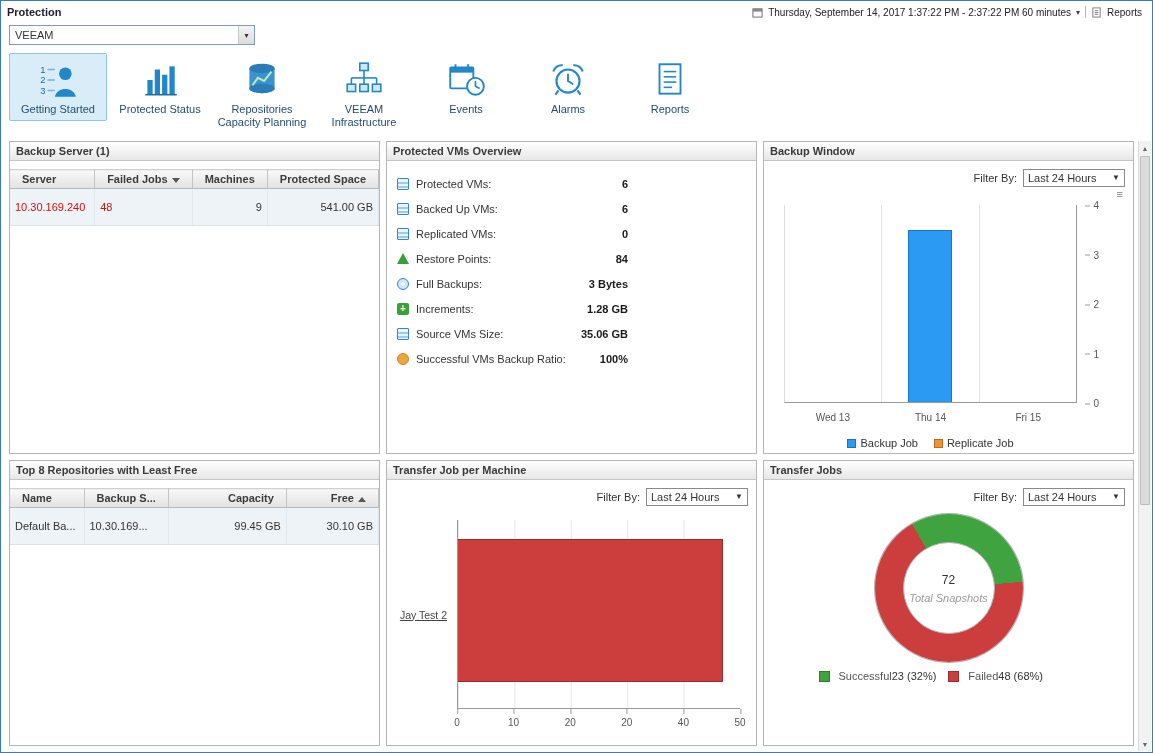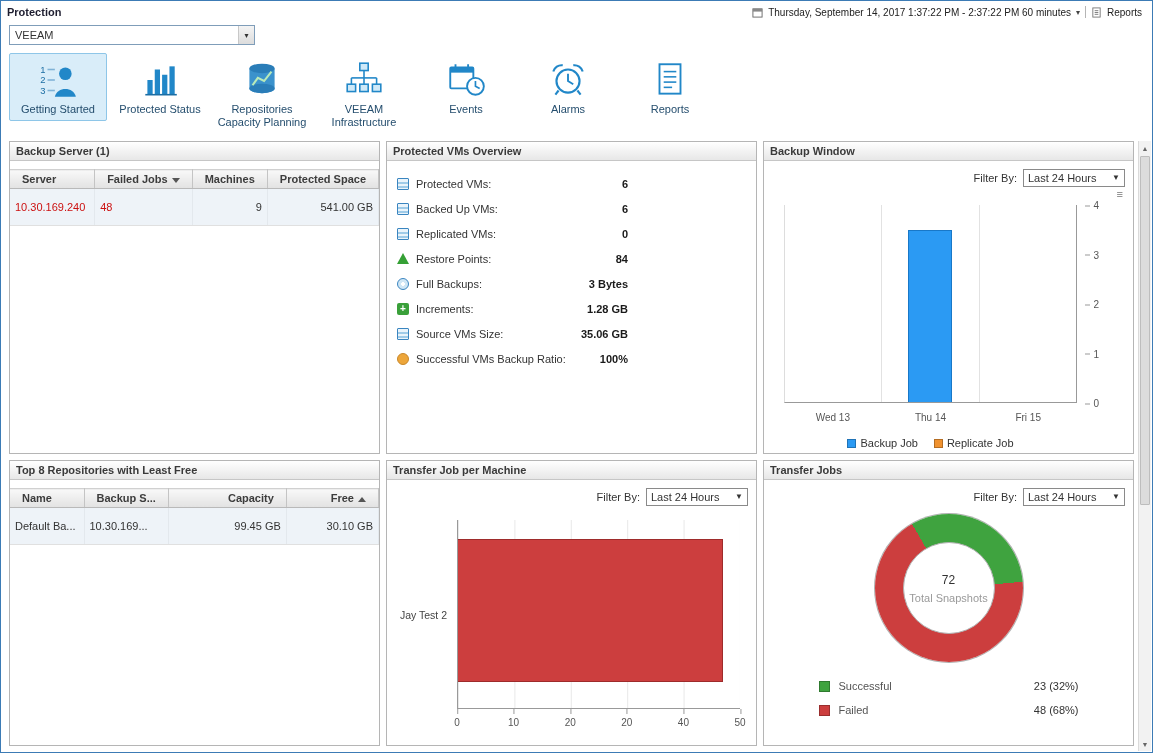--- a/index.html
+++ b/index.html
@@ -73,32 +73,32 @@
   .yt::before { content:""; position:absolute; left:-8px; top:50%; width:5px; height:1px; background:#999; }
   .bw-xlabels { position:absolute; left:12px; right:48px; bottom:26px; display:flex; }
   .bw-xlabels span { flex:1; text-align:center; color:#555; font-size:10px; }
   .bw-legend { position:absolute; left:0; right:36px; bottom:0; display:flex; justify-content:center; gap:16px; align-items:center; }
   .lg-sw { display:inline-block; width:9px; height:9px; margin-right:4px; vertical-align:-1px; border:1px solid rgba(0,0,0,.25); }
 
   
   .tj-plot { position:absolute; top:40px; left:70px; right:16px; bottom:36px; border-left:1px solid #999; border-bottom:1px solid #999;
              background-image:linear-gradient(to right,#e8e8e8 1px,transparent 1px); background-size:20% 100%; }
   .tj-bar { position:absolute; left:0; top:10%; height:76%; border:1px solid #9e2b2b; border-left:none; }
-  .tj-ylabel { position:absolute; left:0; top:40px; bottom:36px; width:66px; display:flex; align-items:center; justify-content:flex-end; padding-right:6px; color:#444; font-size:10.5px; }
+  .tj-ylabel { position:absolute; left:0; top:40px; bottom:36px; width:66px; display:flex; align-items:center; justify-content:flex-end; padding-right:6px; color:#444; font-size:10.5px;text-decoration:underline; }
   .tj-xticks { position:absolute; left:70px; right:16px; bottom:14px; height:14px; }
   .tj-xticks span { position:absolute; transform:translateX(-50%); font-size:10px; color:#555; }
   .tj-xticks span::before { content:""; position:absolute; top:-8px; left:50%; width:1px; height:5px; background:#999; }
 
   
   .donut { position:relative; width:148px; height:148px; margin:8px auto 0; }
   .donut-ring { position:absolute; inset:0; border-radius:50%; box-shadow:0 0 0 1px #b0b0b0; }
   .donut-hole { position:absolute; left:50%; top:50%; width:92px; height:92px; transform:translate(-50%,-50%); background:#fff; border-radius:50%; border:1px solid #b0b0b0; display:flex; flex-direction:column; align-items:center; justify-content:center; gap:5px; }
   .donut-value { font-size:12px; color:#333; }
-  .donut-label { font-size:11px; color:#9a9a9a; }
-  .dn-legend { margin:18px auto 0; width:260px; display:flex; flex-direction:column; gap:12px; }
+  .donut-label { font-size:11px; color:#9a9a9a;font-style:italic; }
+  .dn-legend { margin:8px auto 0; width:260px; display:flex; flex-direction:row; gap:12px; }
   .dn-row { display:flex; align-items:center; }
   .dn-row .lg-sw { width:11px; height:11px; margin-right:9px; }
   .dn-name { color:#555; }
   .dn-val { margin-left:auto; color:#333; }
 
   
   .scrollbar { position:absolute; top:140px; right:1px; bottom:1px; width:13px; background:#f2f2f2; border-left:1px solid #dadada; display:flex; flex-direction:column; }
   .sb-btn { height:14px; flex:none; display:flex; align-items:center; justify-content:center; font-size:7px; color:#666; cursor:pointer; }
   .sb-track { flex:1; position:relative; }
   .sb-thumb { position:absolute; left:1px; right:1px; top:1px; height:60%; background:#dcdcdc; border:1px solid #bdbdbd; border-radius:1px; cursor:pointer; }

